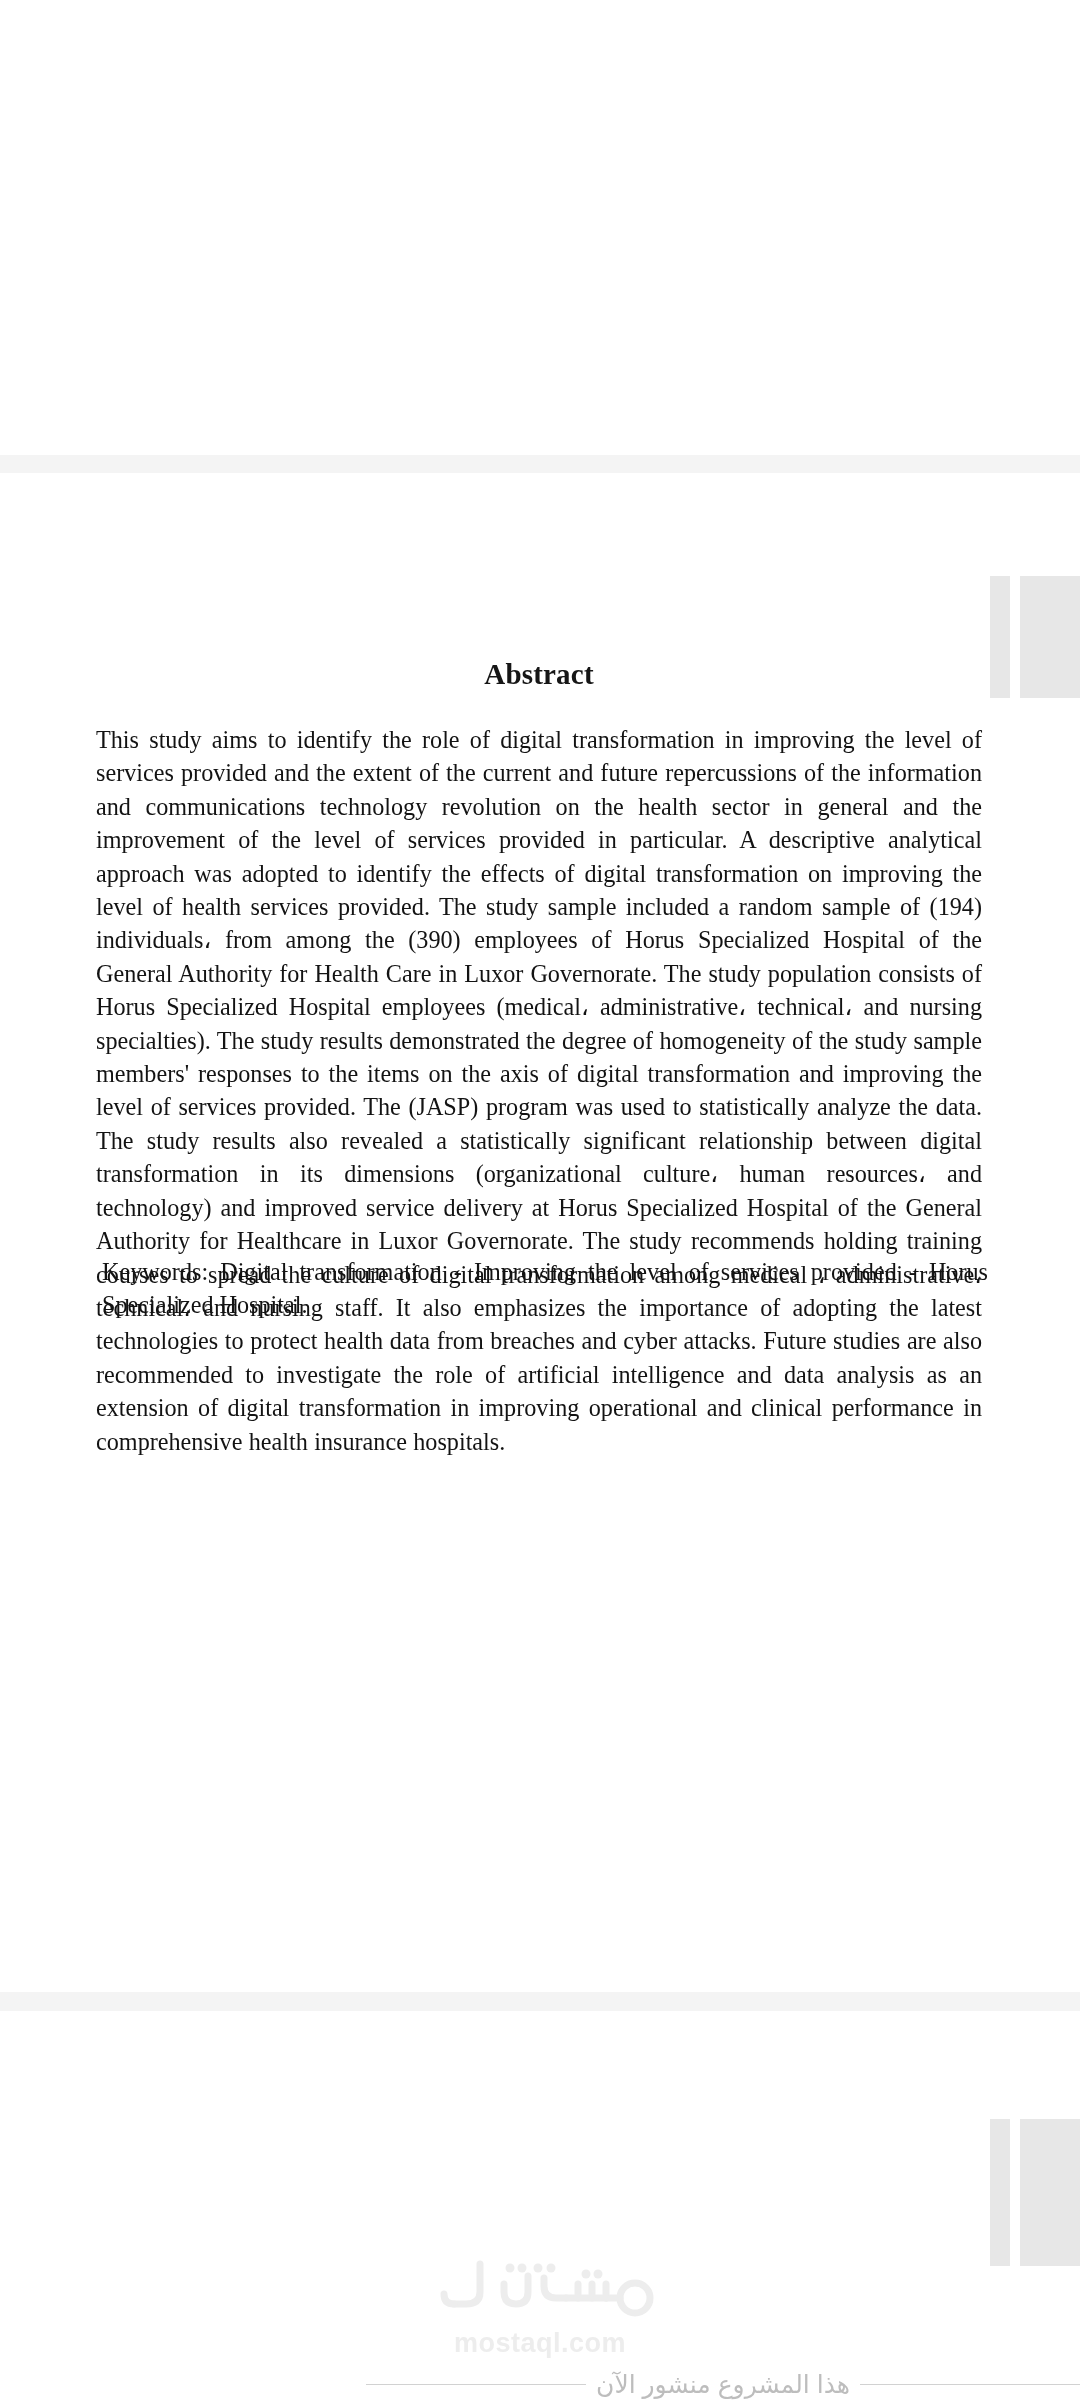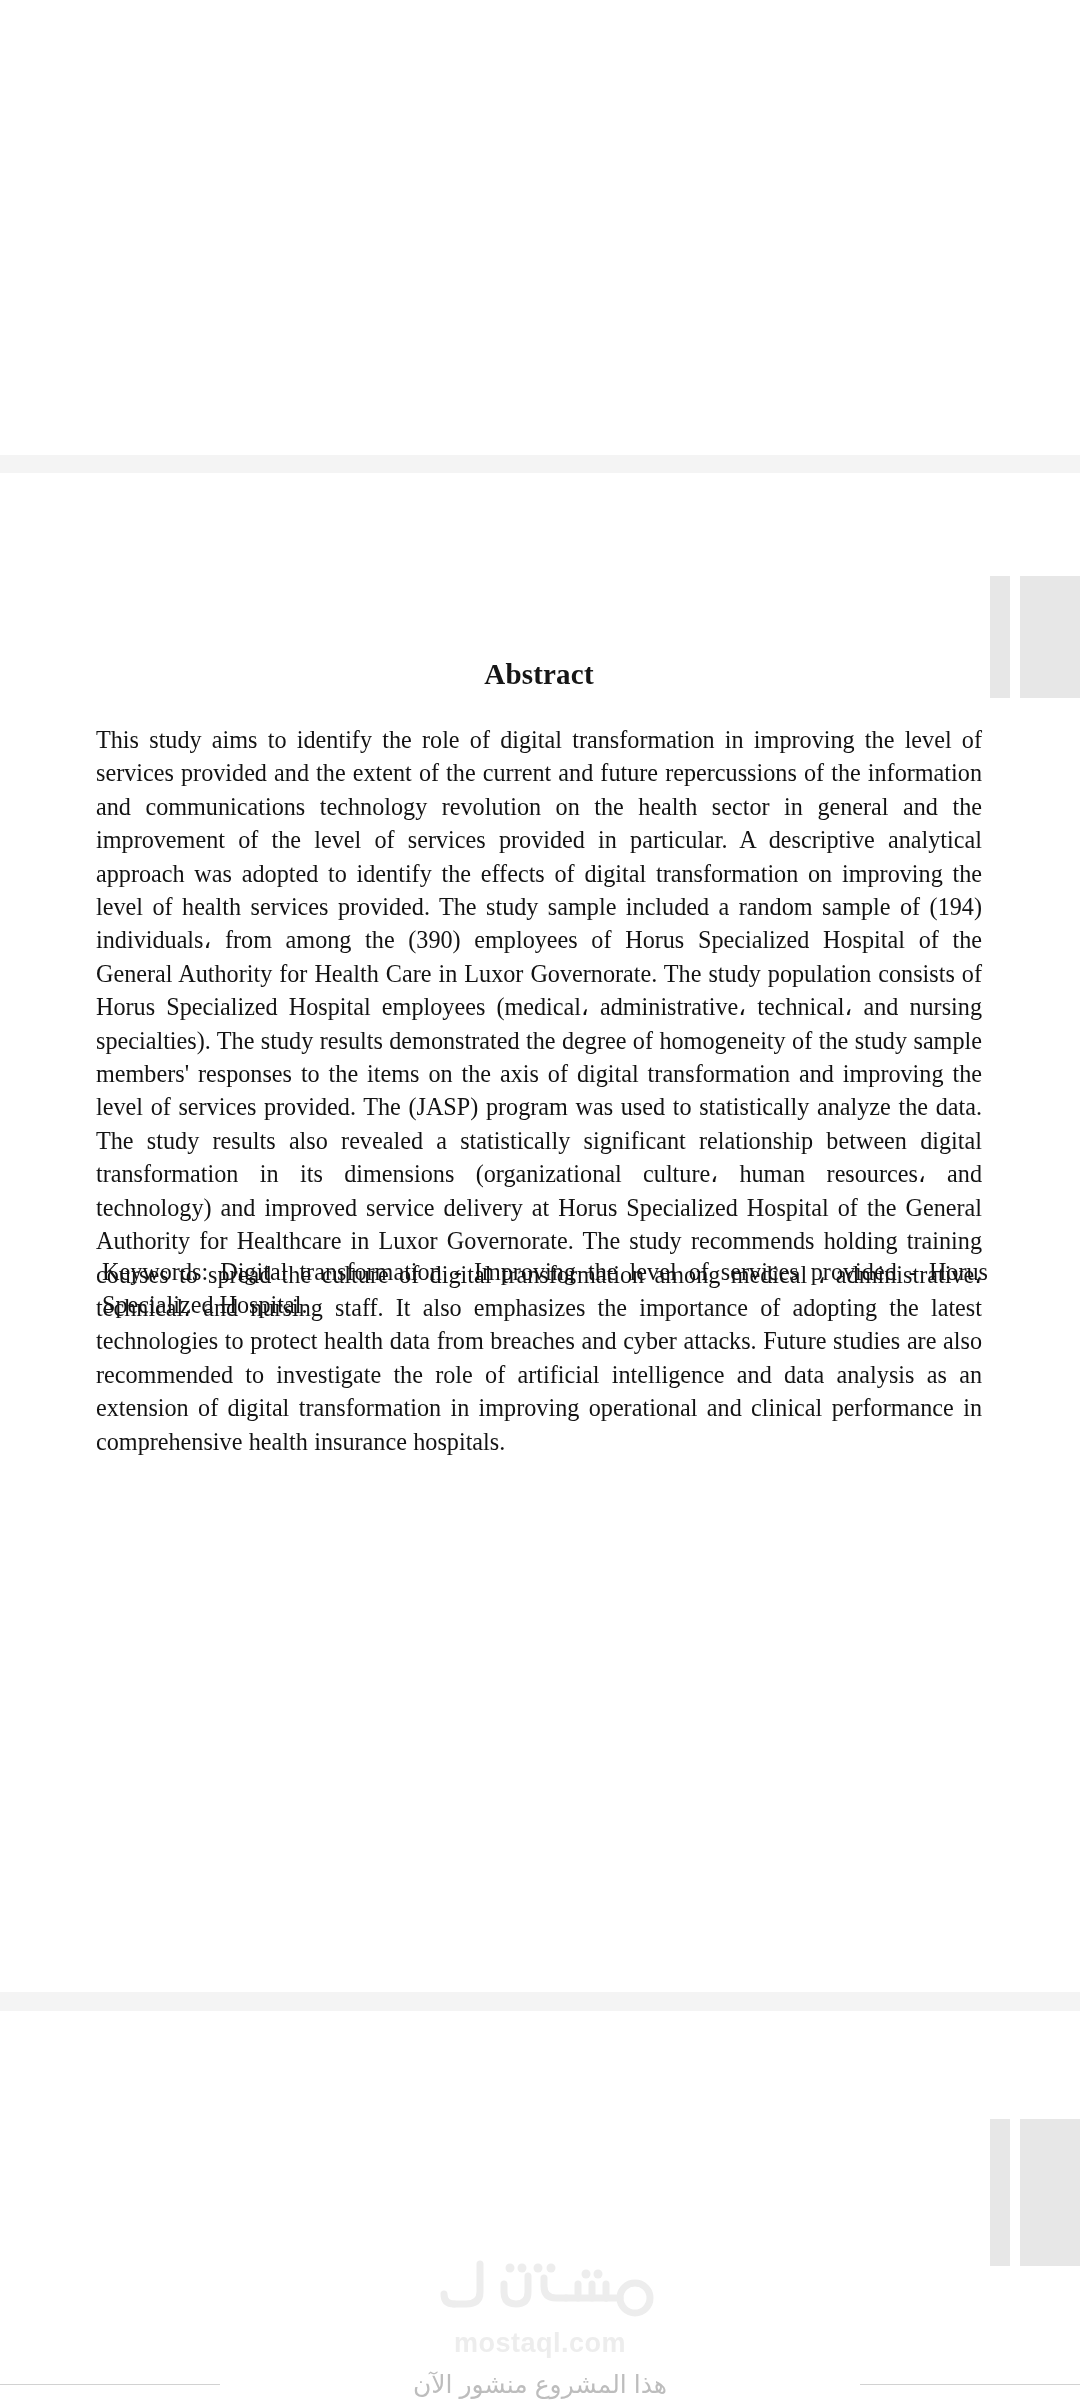--- a/index.html
+++ b/index.html
@@ -156,21 +156,21 @@
 
   
   #footer-strip {
     position: absolute;
     left: 0;
     top: 2368px;
     width: 1080px;
     height: 32px;
     display: flex;
     align-items: center;
-    justify-content: space-between;
+    justify-content: flex-end;
     overflow: hidden;
   }
   #footer-rule-left, #footer-rule-right {
     height: 1px;
     background: #d2d2d2;
     flex: 0 0 220px;
   }
   #footer-note {
     font-family: "Liberation Sans", "DejaVu Sans", sans-serif;
     font-size: 25px;

